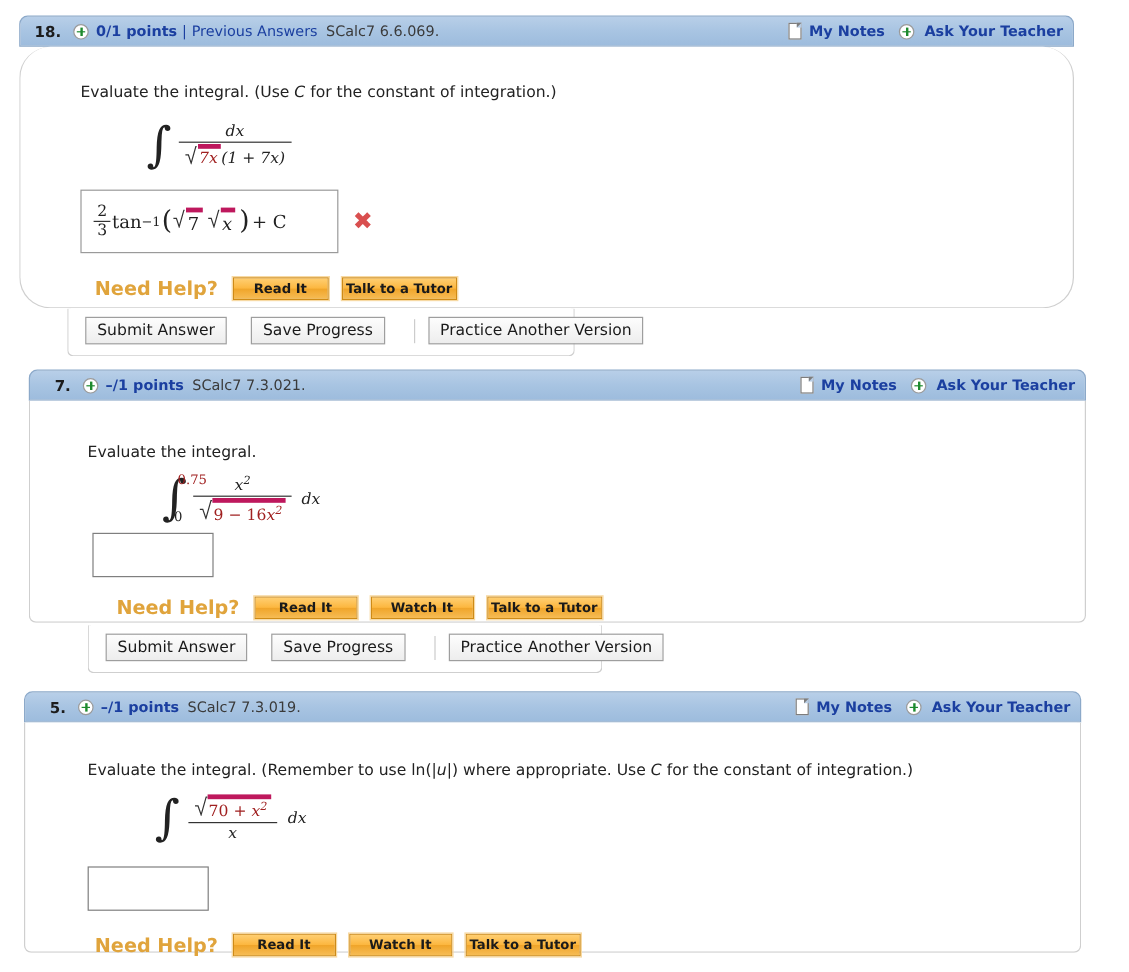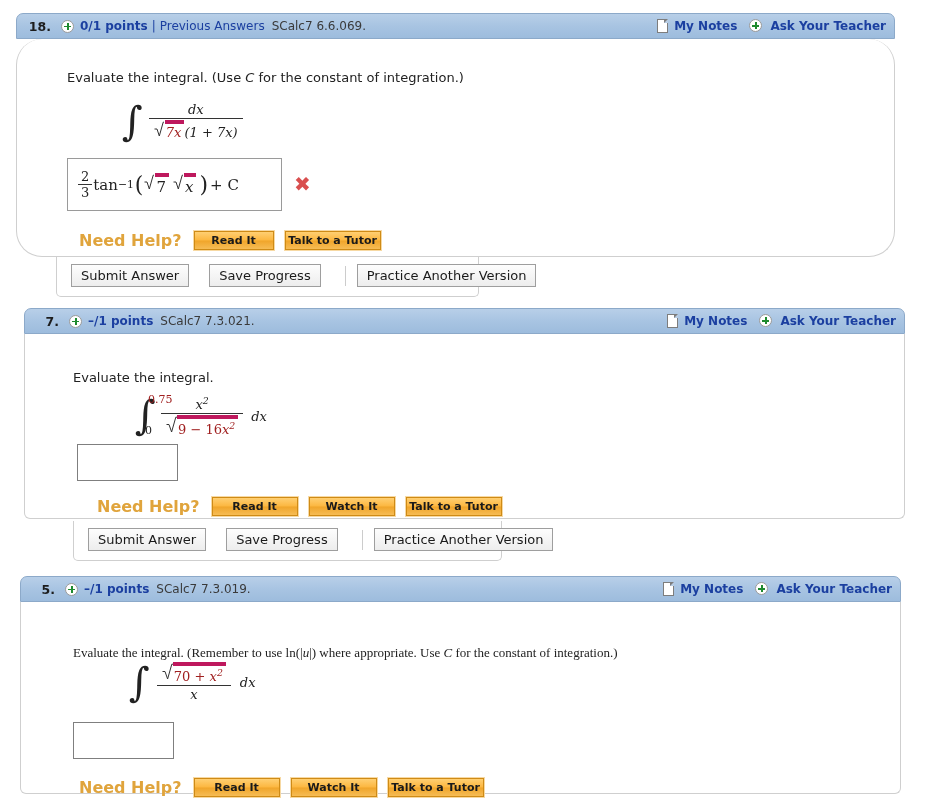--- a/index.html
+++ b/index.html
@@ -24,21 +24,21 @@
     height: 26px;
     background: linear-gradient(to bottom, #b8cfe8 0%, #a8c4e2 50%, #9dbcdd 100%);
     border: 1px solid #8ca9c9;
     border-radius: 7px 7px 0 0;
     display: flex;
     align-items: center;
     padding: 0 8px 0 0;
     font-size: 12px;
   }
   .qheader-left { display:flex; align-items:center; flex: 1 1 auto; min-width:0; }
-  .qheader-right { display:flex; gap:6px; flex: 0 0 auto; }
+  .qheader-right { display:flex; align-items:center; gap:6px; flex: 0 0 auto; }
 
   .qnum {
     font-weight: bold;
     color: #1c1c1c;
     width: 40px;
     text-align: right;
     padding-right: 6px;
     font-size: 12.5px;
   }
 
@@ -372,21 +372,21 @@
       <div class="qheader-right">
         <span class="notes-icon"></span>
         <a href="#" class="hdr-link">My Notes</a>
         <span class="plus-icon" style="margin:0 2px 0 6px;"></span>
         <a href="#" class="hdr-link">Ask Your Teacher</a>
       </div>
     </div>
 
     <div class="qbody" style="height:192px;">
 
-      <div class="prompt" style="left:52px; top:43px;font-family:Liberation Serif, serif;">
+      <div class="prompt" style="left:52px; top:33px;">
         <span>Evaluate the integral. (Remember to use ln(|</span><i>u</i><span>|) where appropriate. Use </span><i>C</i><span> for the constant of integration.)</span>
       </div>
 
       <div class="math" style="left:108px; top:60px; display:flex; align-items:center;">
         <span class="intsign" style="margin-right:7px;">∫</span>
         <span class="frac" style="font-size:13px;">
           <span class="num" style="white-space:nowrap;">
             <span class="sqrt">
               <span class="rad">
                 <svg width="11" height="18" viewBox="0 0 11 18">

